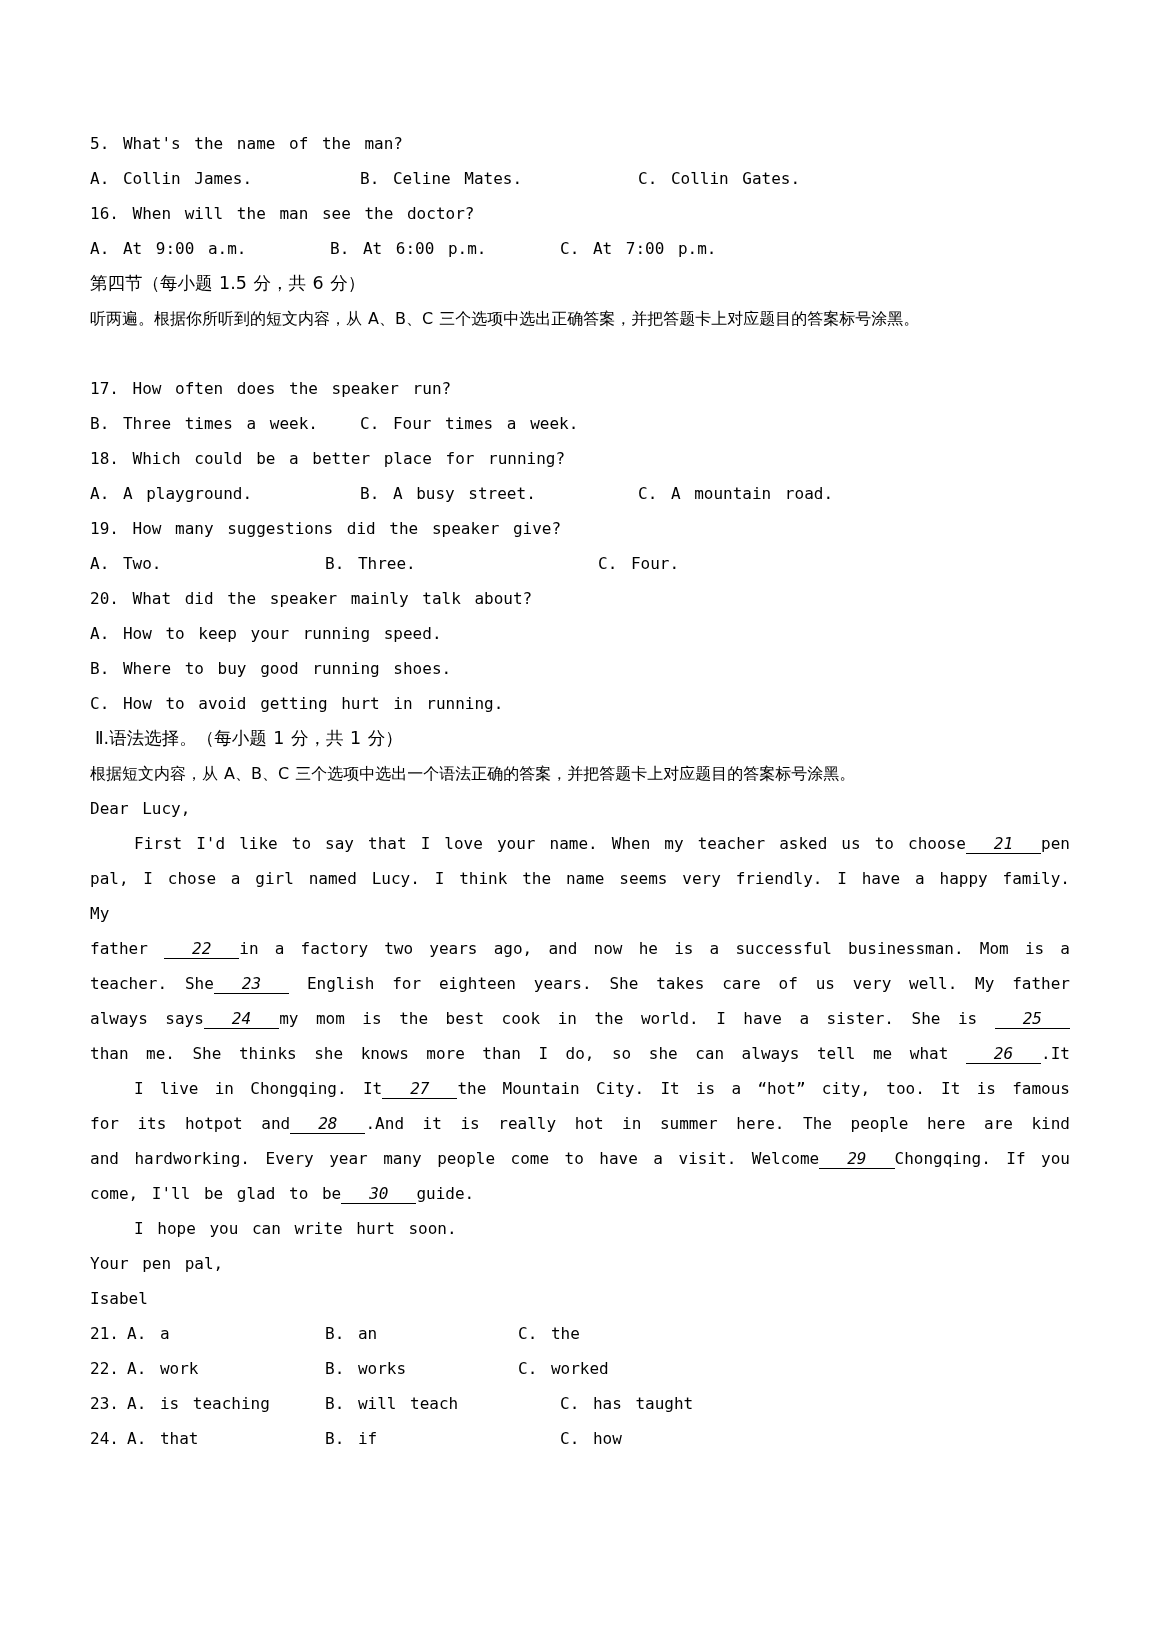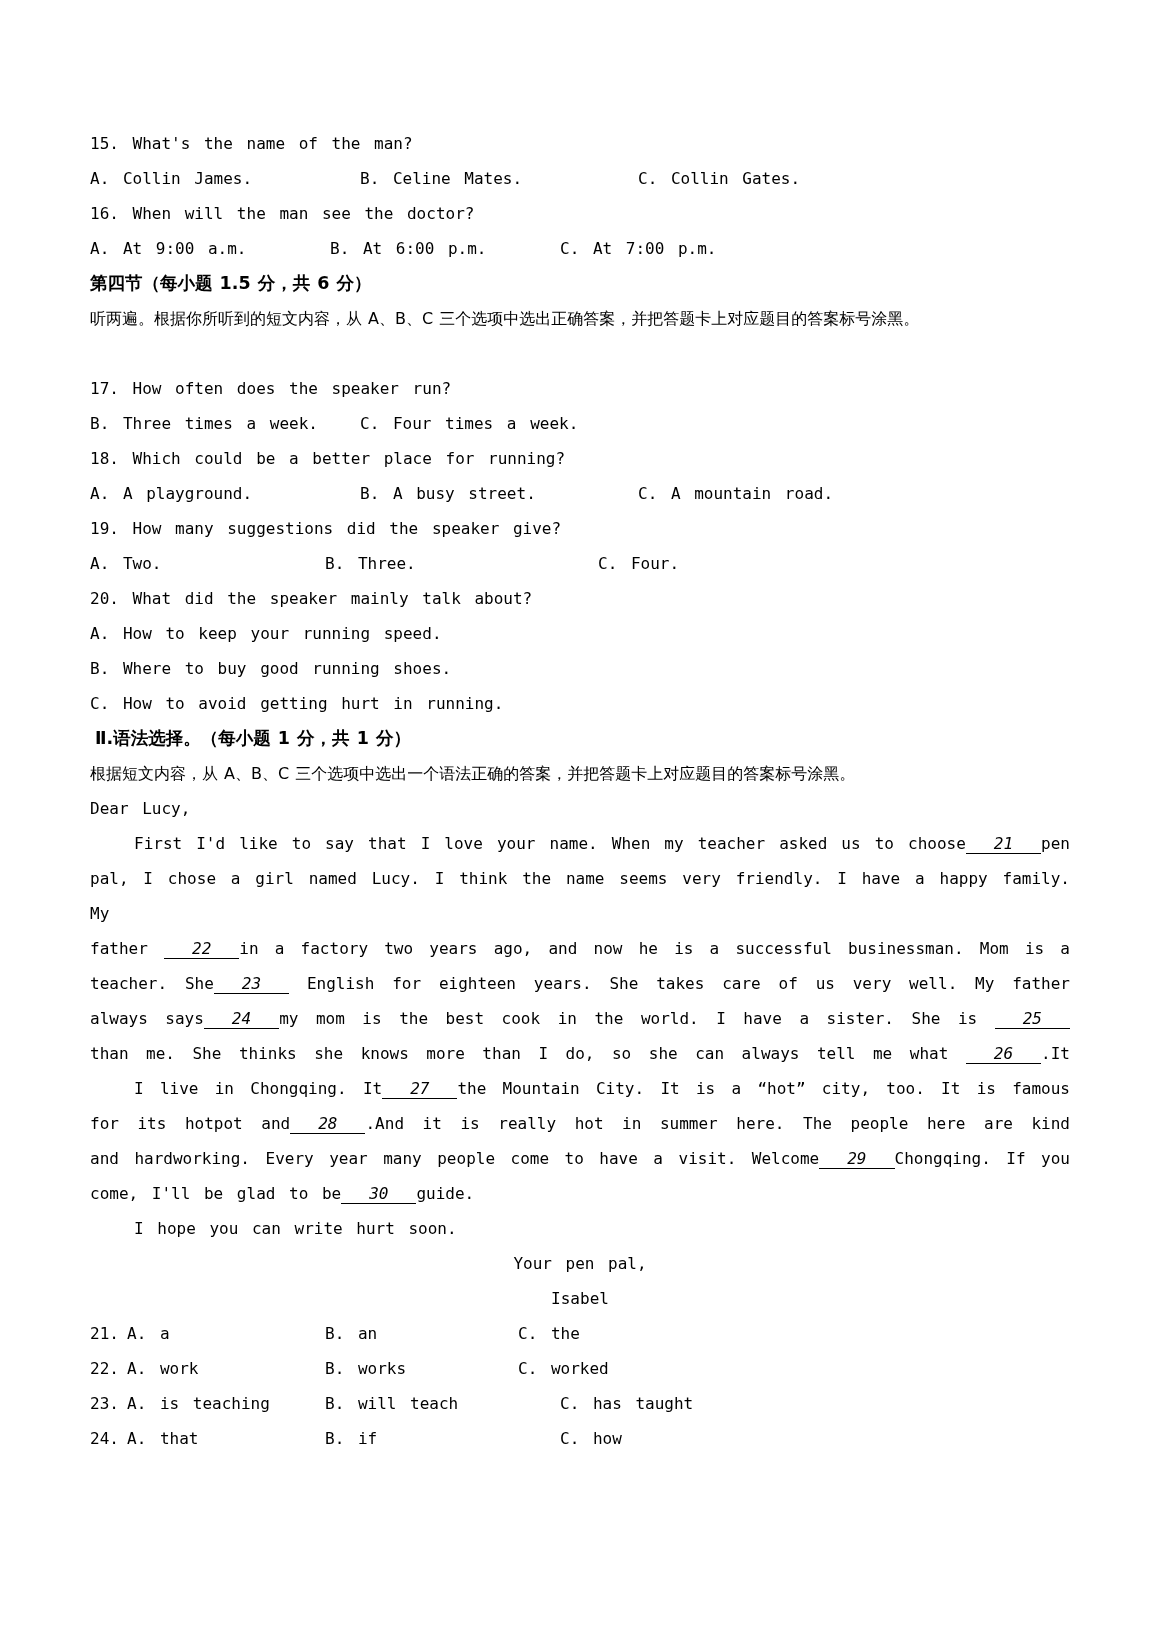--- a/index.html
+++ b/index.html
@@ -21,21 +21,21 @@
     height: 1638px;
     padding: 126px 88px 0 90px;
   }
   .line {
     line-height: 35px;
     min-height: 35px;
     white-space: pre-wrap;
     word-spacing: 4px;
   }
   .heading {
-    font-weight: bold;
+    font-weight: normal;
     font-size: 17.5px;
     font-family: "DejaVu Sans", "Liberation Sans", sans-serif;
     word-spacing: 1px;
   }
   .cjk {
     font-family: "DejaVu Sans", "Liberation Sans", sans-serif;
     word-spacing: 1px;
     text-align: justify;
   }
   
@@ -51,28 +51,28 @@
     text-align: justify;
     text-align-last: justify;
   }
   .indent { text-indent: 44px; }
   .blank {
     border-bottom: 1px solid #000;
     padding: 0 28px;
     white-space: nowrap;
     font-style: italic;
   }
-  .right { text-align: center; }
+  .right { text-align: left; }
 </style>
 </head>
 <body>
 
 <div class="page">
 
-  <div class="line">15. What's the name of the man?</div>
+  <div class="line">5. What's the name of the man?</div>
   <div class="line opts opts-a">
     <span>A. Collin James.</span>
     <span>B. Celine Mates.</span>
     <span>C. Collin Gates.</span>
   </div>
   <div class="line">16. When will the man see the doctor?</div>
   <div class="line opts opts-b">
     <span>A. At 9:00 a.m.</span>
     <span>B. At 6:00 p.m.</span>
     <span>C. At 7:00 p.m.</span>

